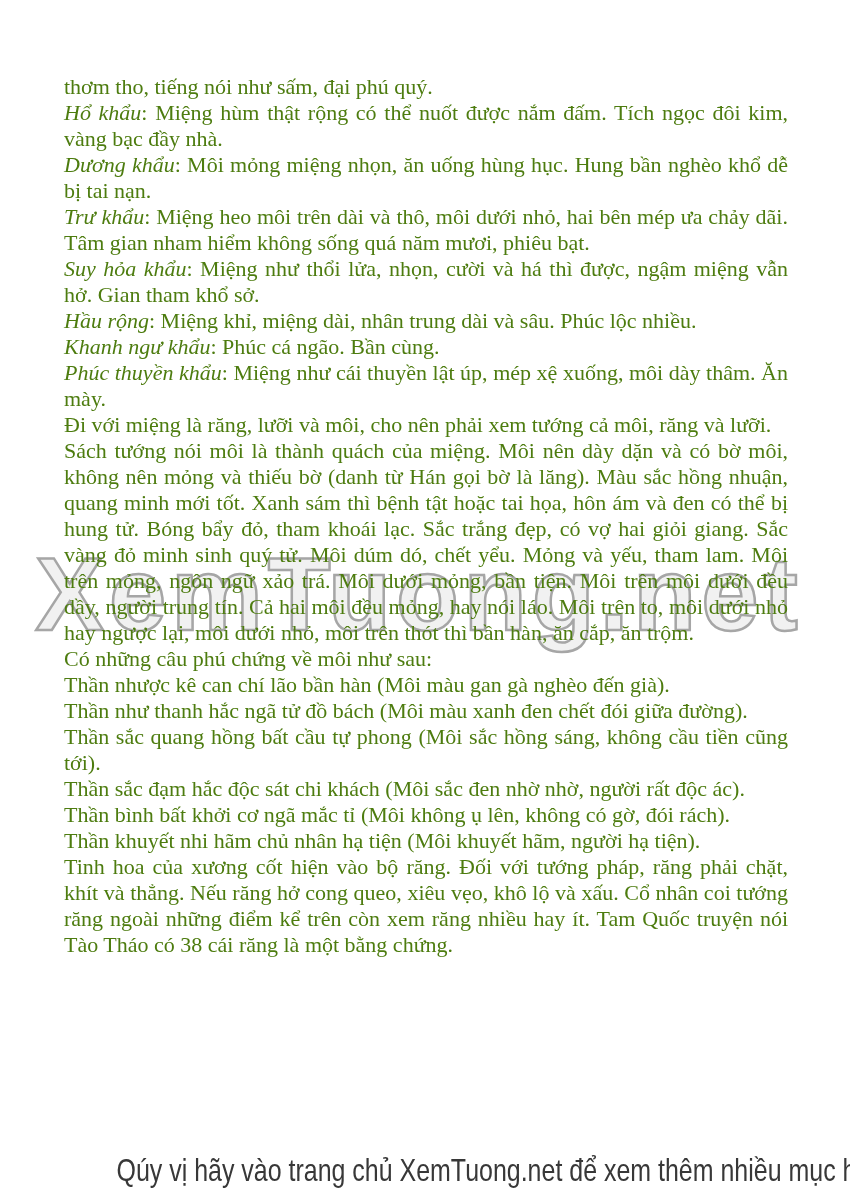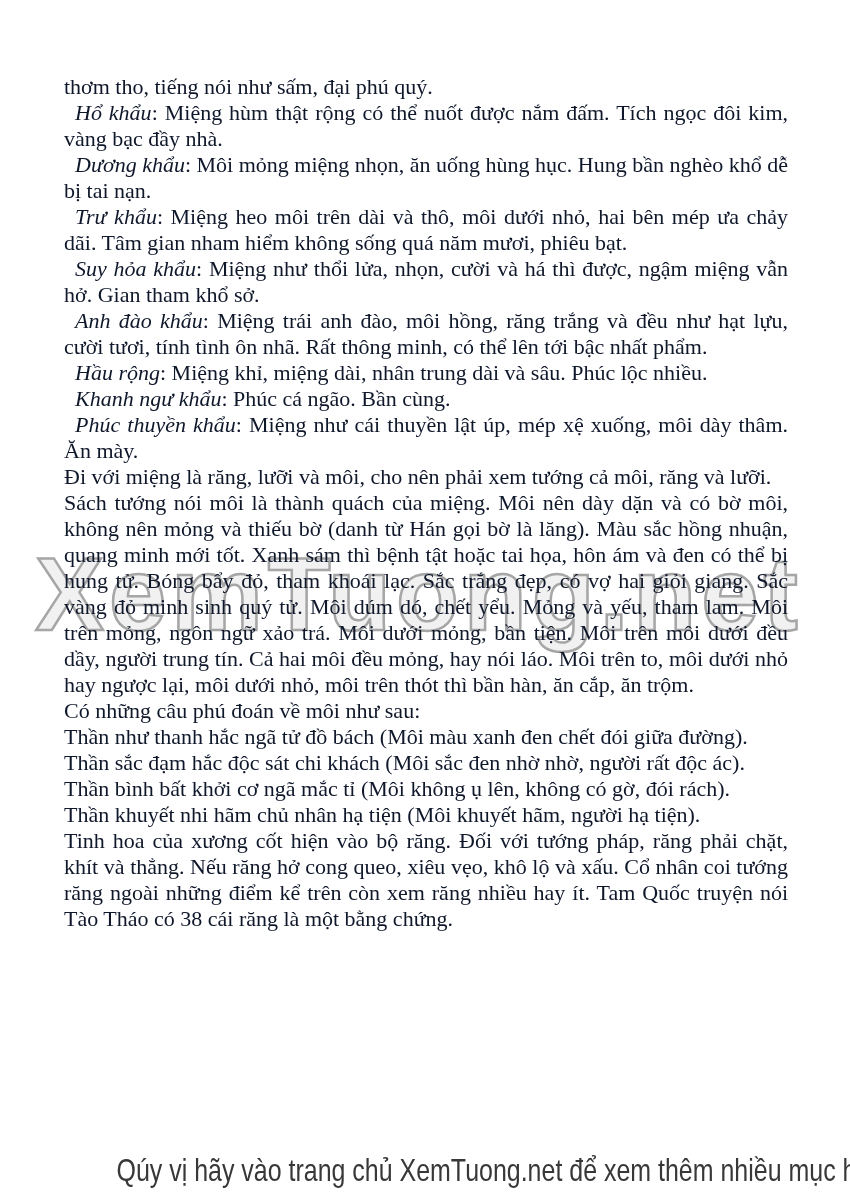--- a/index.html
+++ b/index.html
@@ -32,21 +32,21 @@
     top: 74px;
     left: 64px;
     width: 724px;
     z-index: 1;
     font-size: 22px;
     line-height: 26px;
     color: #0f0f0f;
     text-align: justify;
   }
   .content p { margin: 0; }
-  .content .lead { font-style: italic; margin-left: 11px; }
+  .content .lead { font-style: italic; }
   .footer {
     position: absolute;
     top: 1152px;
     left: 0;
     width: 850px;
     text-align: center;
     z-index: 1;
   }
   .footer .footer-inner {
     display: inline-block;
@@ -58,34 +58,35 @@
     transform-origin: 50% 50%;
   }
 </style>
 </head>
 <body>
 
 <div class="page" style="background: rgb(255, 255, 255);">
 
   <div class="watermark" style="color: rgb(241, 241, 241); -webkit-text-stroke: 2.5px rgb(166, 166, 166);">XemTuong.net</div>
 
-  <div class="content" style="color: #0f172a;">
+  <div class="content" style="color: #4d7c0f;">
       <p><span>thơm tho, tiếng nói như sấm, đại phú quý.</span></p>
       <p><span class="lead">Hổ khẩu</span><span>: Miệng hùm thật rộng có thể nuốt được nắm đấm. Tích ngọc đôi kim, vàng bạc đầy nhà.</span></p>
       <p><span class="lead">Dương khẩu</span><span>: Môi mỏng miệng nhọn, ăn uống hùng hục. Hung bần nghèo khổ dễ bị tai nạn.</span></p>
       <p><span class="lead">Trư khẩu</span><span>: Miệng heo môi trên dài và thô, môi dưới nhỏ, hai bên mép ưa chảy dãi. Tâm gian nham hiểm không sống quá năm mươi, phiêu bạt.</span></p>
       <p><span class="lead">Suy hỏa khẩu</span><span>: Miệng như thổi lửa, nhọn, cười và há thì được, ngậm miệng vẫn hở. Gian tham khổ sở.</span></p>
-      <p><span class="lead">Anh đào khẩu</span><span>: Miệng trái anh đào, môi hồng, răng trắng và đều như hạt lựu, cười tươi, tính tình ôn nhã. Rất thông minh, có thể lên tới bậc nhất phẩm.</span></p>
       <p><span class="lead">Hầu rộng</span><span>: Miệng khỉ, miệng dài, nhân trung dài và sâu. Phúc lộc nhiều.</span></p>
       <p><span class="lead">Khanh ngư khẩu</span><span>: Phúc cá ngão. Bần cùng.</span></p>
       <p><span class="lead">Phúc thuyền khẩu</span><span>: Miệng như cái thuyền lật úp, mép xệ xuống, môi dày thâm. Ăn mày.</span></p>
       <p><span>Đi với miệng là răng, lưỡi và môi, cho nên phải xem tướng cả môi, răng và lưỡi.</span></p>
       <p><span>Sách tướng nói môi là thành quách của miệng. Môi nên dày dặn và có bờ môi, không nên mỏng và thiếu bờ (danh từ Hán gọi bờ là lăng). Màu sắc hồng nhuận, quang minh mới tốt. Xanh sám thì bệnh tật hoặc tai họa, hôn ám và đen có thể bị hung tử. Bóng bẩy đỏ, tham khoái lạc. Sắc trắng đẹp, có vợ hai giỏi giang. Sắc vàng đỏ minh sinh quý tử. Môi dúm dó, chết yểu. Mỏng và yếu, tham lam. Môi trên mỏng, ngôn ngữ xảo trá. Môi dưới mỏng, bần tiện. Môi trên môi dưới đều dầy, người trung tín. Cả hai môi đều mỏng, hay nói láo. Môi trên to, môi dưới nhỏ hay ngược lại, môi dưới nhỏ, môi trên thót thì bần hàn, ăn cắp, ăn trộm.</span></p>
-      <p><span>Có những câu phú đoán về môi như sau:</span></p>
+      <p><span>Có những câu phú chứng về môi như sau:</span></p>
+      <p><span>Thần nhược kê can chí lão bần hàn (Môi màu gan gà nghèo đến già).</span></p>
       <p><span>Thần như thanh hắc ngã tử đồ bách (Môi màu xanh đen chết đói giữa đường).</span></p>
+      <p><span>Thần sắc quang hồng bất cầu tự phong (Môi sắc hồng sáng, không cầu tiền cũng tới).</span></p>
       <p><span>Thần sắc đạm hắc độc sát chi khách (Môi sắc đen nhờ nhờ, người rất độc ác).</span></p>
       <p><span>Thần bình bất khởi cơ ngã mắc tỉ (Môi không ụ lên, không có gờ, đói rách).</span></p>
       <p><span>Thần khuyết nhi hãm chủ nhân hạ tiện (Môi khuyết hãm, người hạ tiện).</span></p>
       <p><span>Tinh hoa của xương cốt hiện vào bộ răng. Đối với tướng pháp, răng phải chặt, khít và thẳng. Nếu răng hở cong queo, xiêu vẹo, khô lộ và xấu. Cổ nhân coi tướng răng ngoài những điểm kể trên còn xem răng nhiều hay ít. Tam Quốc truyện nói Tào Tháo có 38 cái răng là một bằng chứng.</span></p>
     </div>
 
   <div class="footer">
     <span class="footer-inner" style="color: rgb(56, 56, 56);">Qúy vị hãy vào trang chủ XemTuong.net để xem thêm nhiều mục hay khác</span>
   </div>
 

